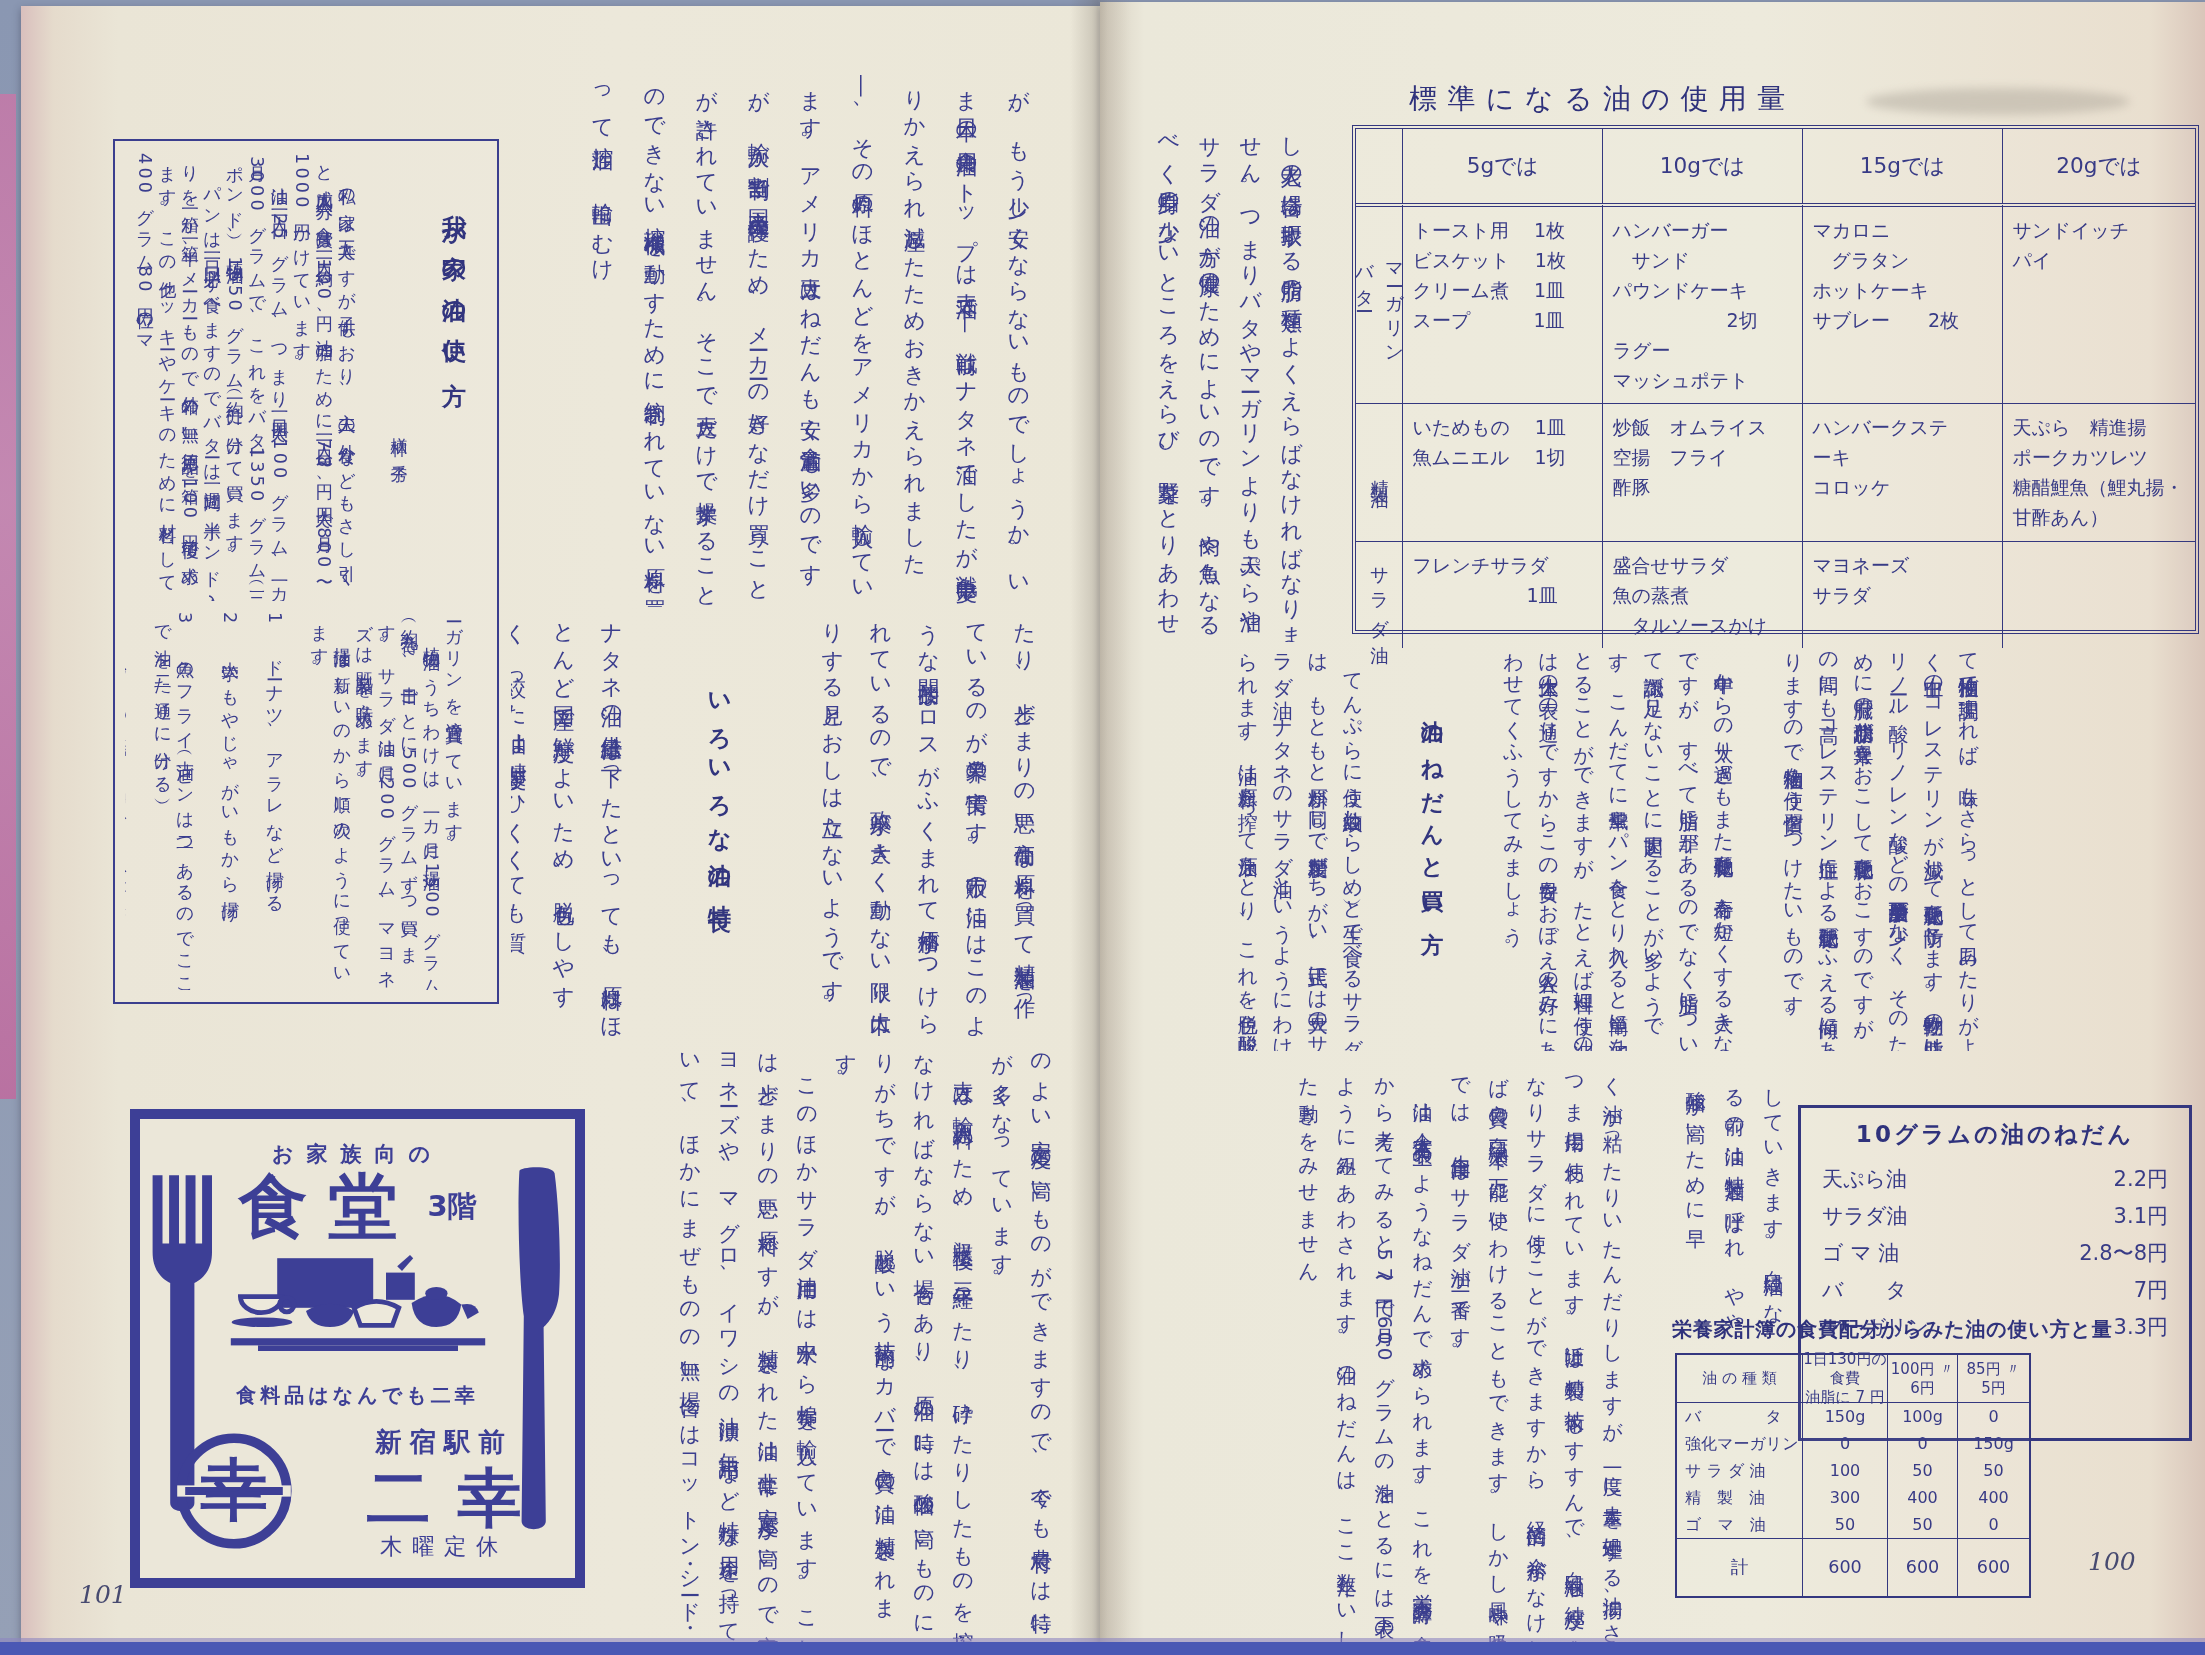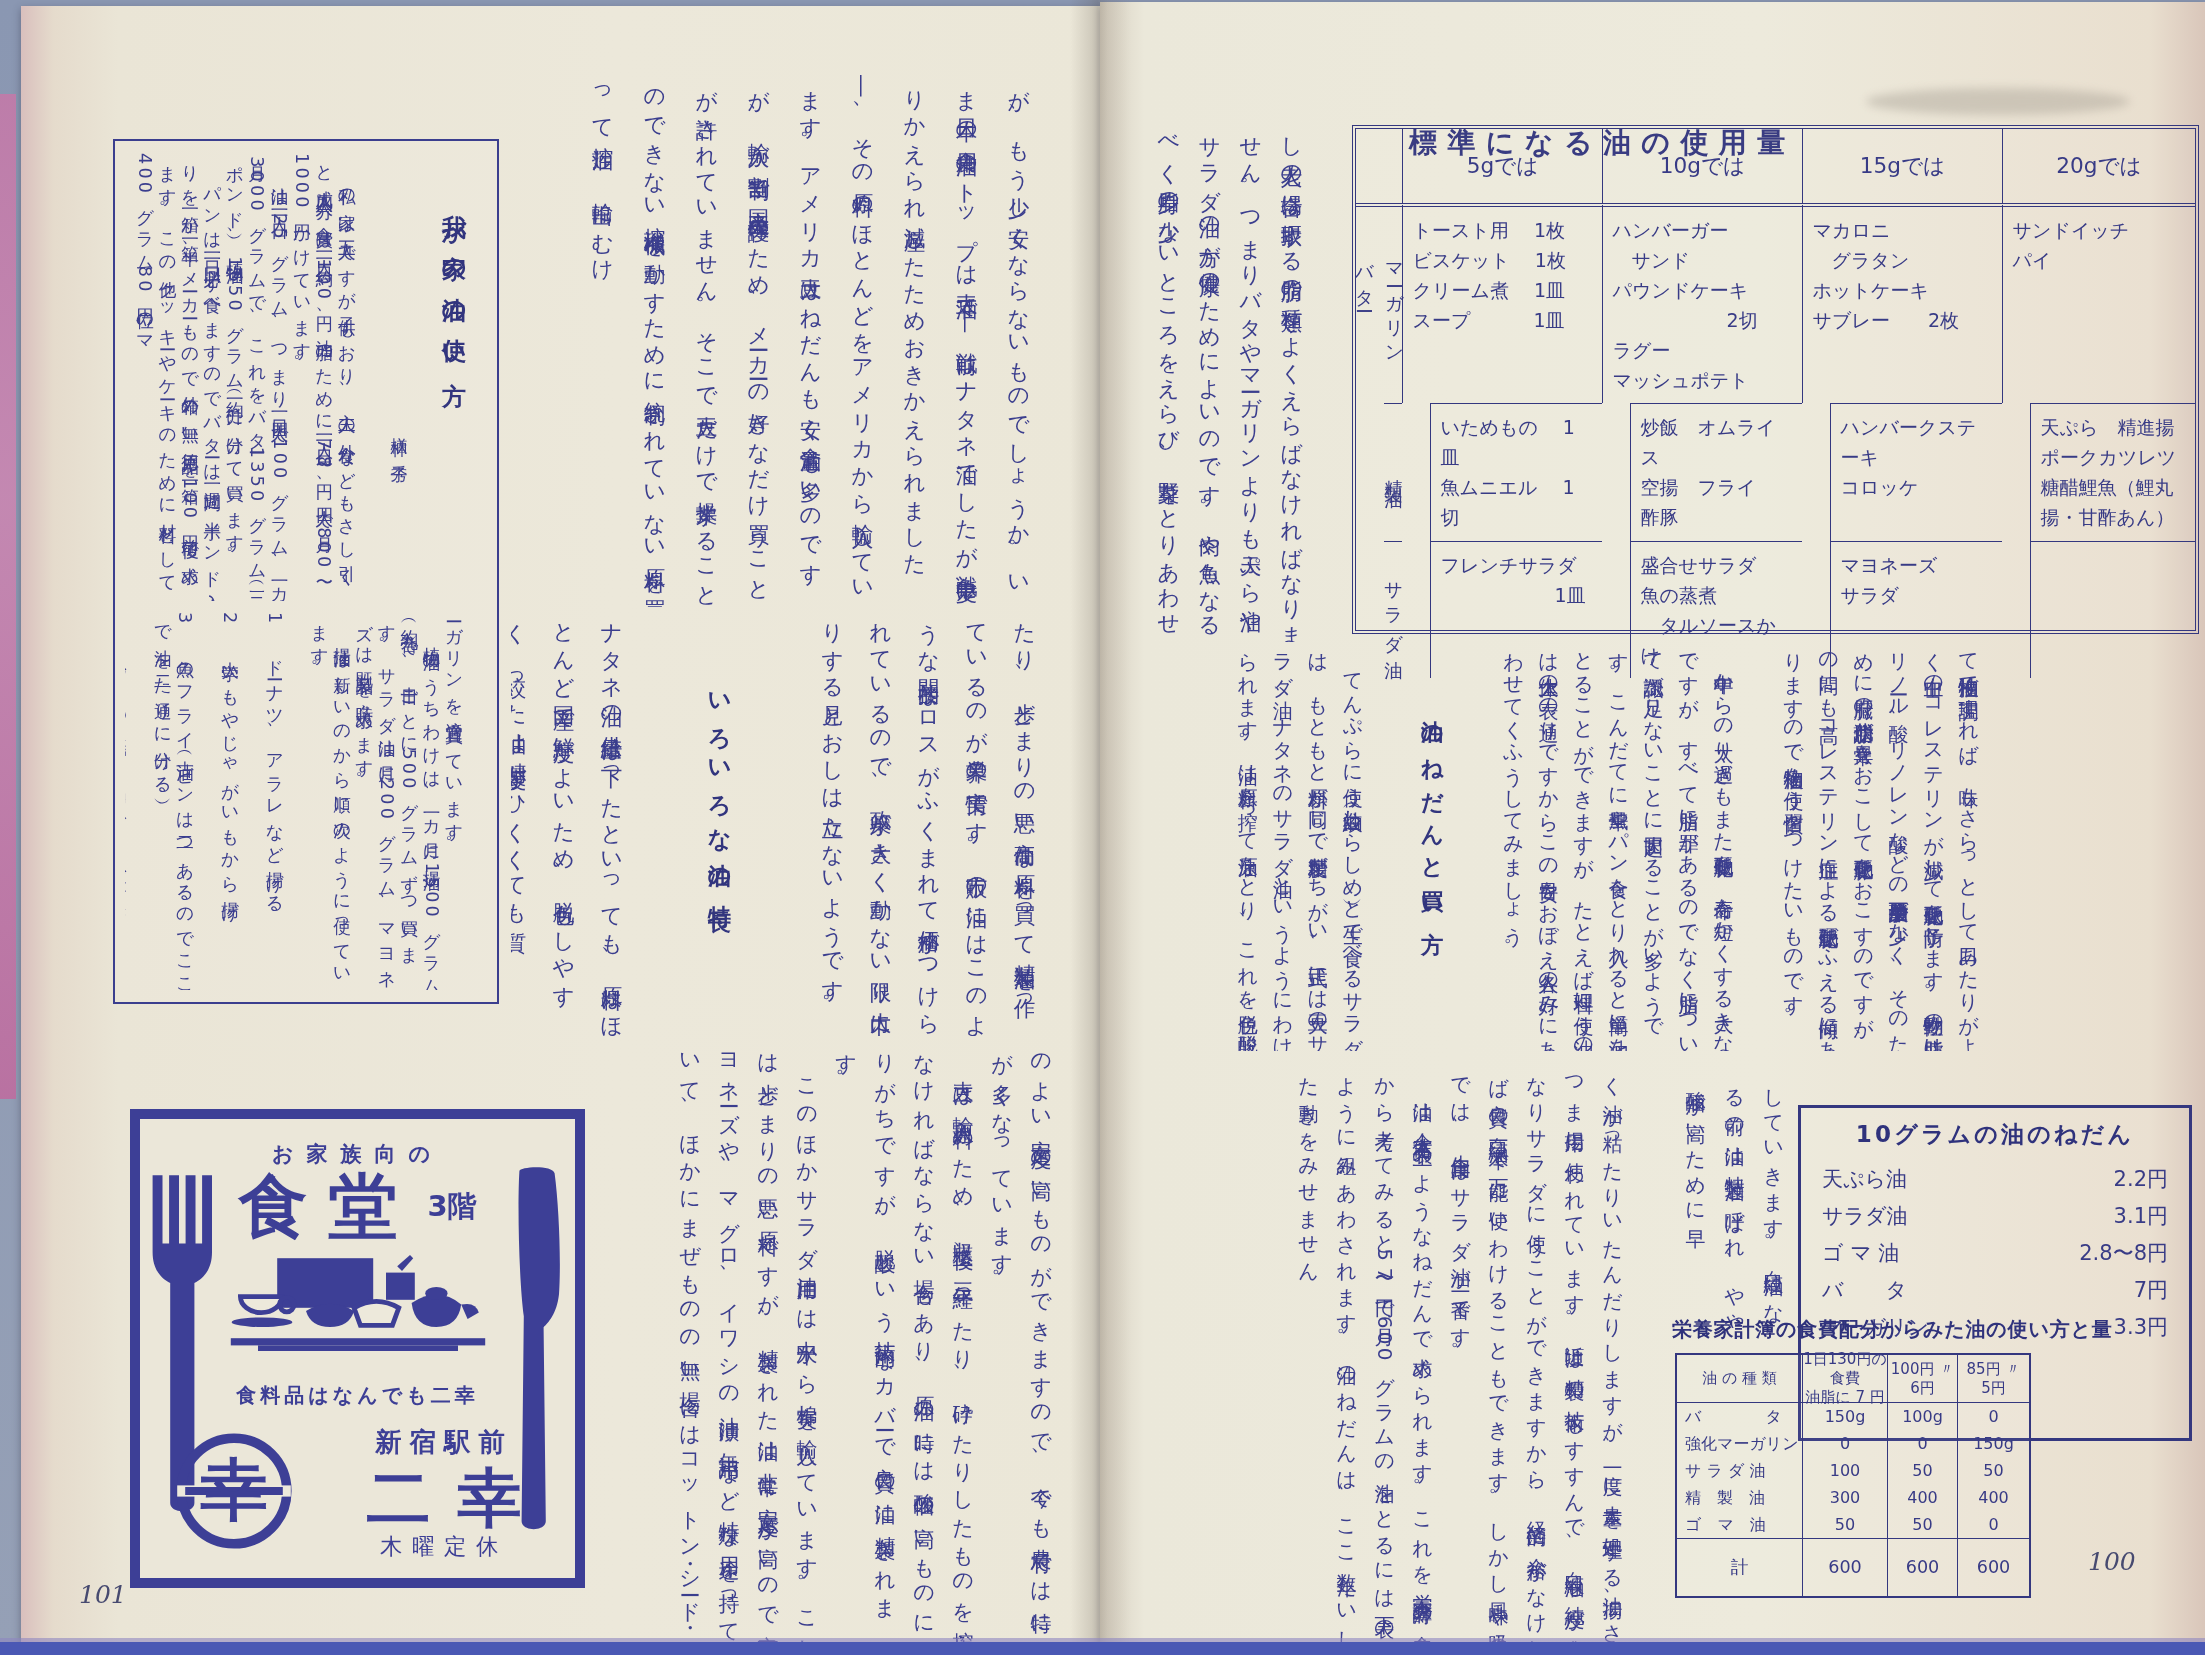--- a/index.html
+++ b/index.html
@@ -42,33 +42,33 @@
   .box-author{font-size:17px;letter-spacing:3.2px;padding-top:271px;margin-left:8px;}
 
   
   .blockD{left:1151px;top:122px;width:202px;height:520px;font-size:21.6px;line-height:41px;letter-spacing:1.6px;}
   .blockE{left:1143px;top:639px;width:878px;height:412px;font-size:20px;line-height:35px;letter-spacing:0px;}
   .blockE .sec-head{font-size:22.4px;padding-top:64px;margin-left:9.6px;margin-right:11.2px;}
   .blockF{left:1143px;top:1063px;width:527px;height:593px;font-size:20px;line-height:38px;letter-spacing:3.2px;}
   .blockG{left:1672px;top:1075px;width:160px;height:253px;font-size:20px;line-height:39px;letter-spacing:3.2px;}
 
   
-  .ut-title{position:absolute;left:1409px;top:80px;font-size:28px;font-weight:bold;
-     letter-spacing:10.4px;color:#2f327c;margin-top:44px;}
+  .ut-title{position:absolute;left:1409px;top:80px;font-size:28px;font-weight:normal;
+     letter-spacing:10.4px;color:#2f327c;}
   .ut-smudge{position:absolute;left:1866px;top:88px;width:264px;height:27px;border-radius:50%;
      background:#a9a296;opacity:.45;filter:blur(4.8px);}
   .usetable{position:absolute;left:1352px;top:125px;width:847px;height:509px;box-sizing:border-box;
      border:4.8px double #34377f;display:grid;grid-template-columns:46px 200px 200px 200px 1fr;
      grid-template-rows:74px 200px 138px 1fr;background:rgba(255,255,255,.05);}
   .ut-cell{box-sizing:border-box;padding:8px 9.6px;font-size:19px;line-height:30px;
      white-space:pre-line;border-left:1.6px solid #34377f;color:#383b86;}
   .ut-cell.first-col{border-left:none;}
   .ut-cell.hdr{display:flex;align-items:center;justify-content:center;font-size:21.6px;padding:0;}
   .ut-cell.r2{border-top:4.8px double #34377f;}
-  .ut-cell.r3,.ut-cell.r4{border-top:1.6px solid #34377f;margin-left:28px;}
+  .ut-cell.r3,.ut-cell.r4{border-top:1.6px solid #34377f;}
   .ut-label{display:flex;align-items:center;justify-content:center;
      writing-mode:vertical-rl;text-orientation:mixed;white-space:pre-line;
      font-size:18.4px;letter-spacing:4.8px;padding:4.8px 1.6px;}
 
   
   .price-table{position:absolute;left:1798px;top:1105px;width:394px;height:336px;box-sizing:border-box;
      border:3.2px solid #34377f;padding:11.2px 21px;background:rgba(255,255,255,.05);}
   .pt-title{text-align:center;font-size:23px;font-weight:bold;letter-spacing:3.2px;color:#2f327c;margin-bottom:11.2px;}
   .pt-row{display:flex;justify-content:space-between;font-size:21px;line-height:37px;color:#383b86;}
 

